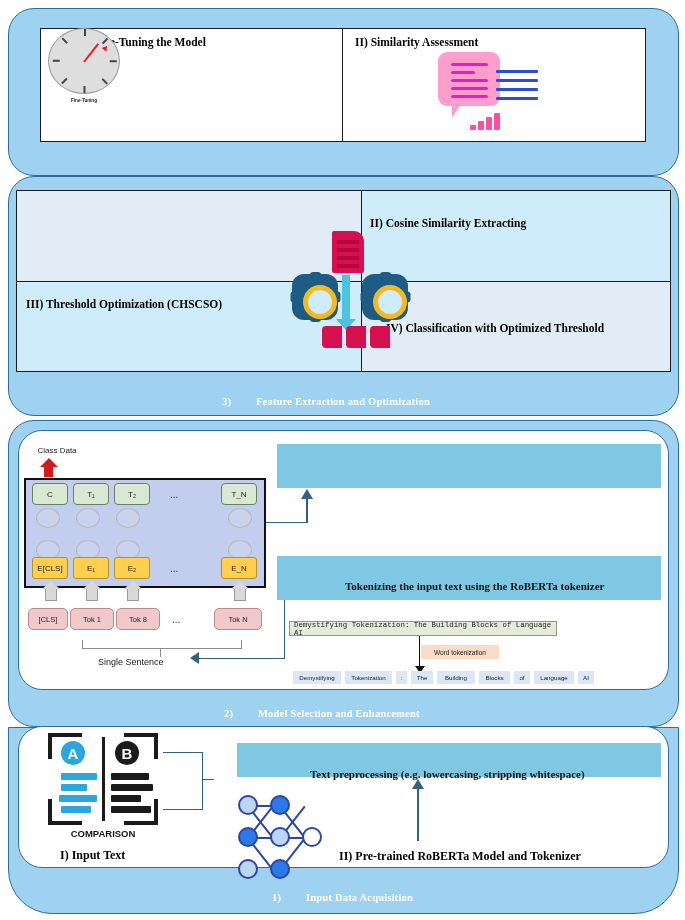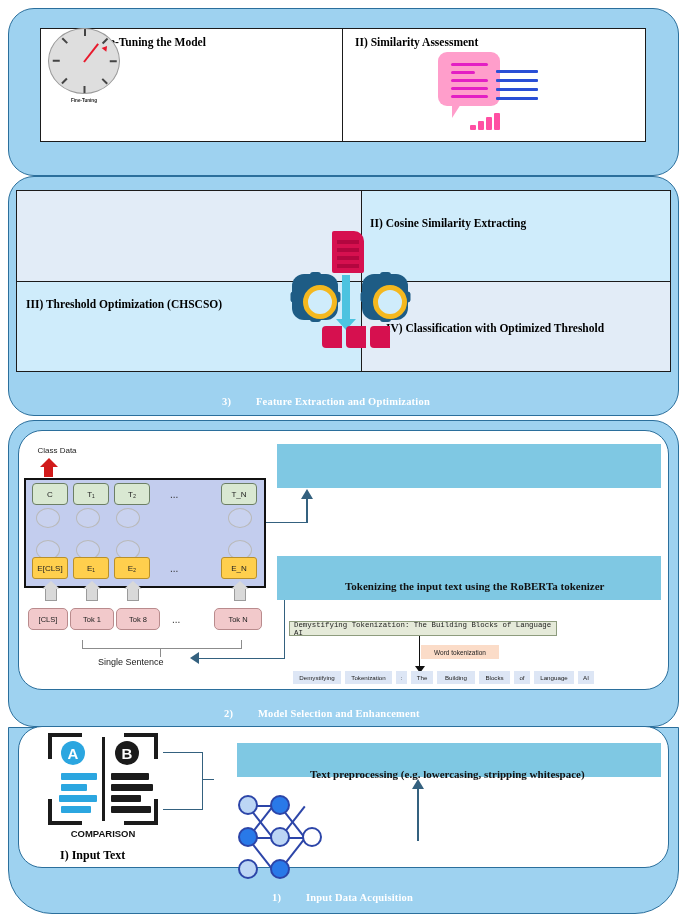--- a/index.html
+++ b/index.html
@@ -383,20 +383,21 @@
     <div class="nedge" style="left:44px;top:76px;width:40px;transform:rotate(-52deg);"></div>
     <div class="nnode" style="left:2px;top:2px;background:#bcd6f5;"></div>
     <div class="nnode" style="left:34px;top:2px;background:#2979e8;"></div>
     <div class="nnode" style="left:2px;top:34px;background:#2979e8;"></div>
     <div class="nnode" style="left:34px;top:34px;background:#bcd6f5;"></div>
     <div class="nnode" style="left:66px;top:34px;background:#ffffff;"></div>
     <div class="nnode" style="left:2px;top:66px;background:#bcd6f5;"></div>
     <div class="nnode" style="left:34px;top:66px;background:#2979e8;"></div>
   </div>
 
+  <div class="hdr" style="left:339px;top:849px;font-size:12px;">II) Pre-trained RoBERTa Model and Tokenizer</div>
 
   <div class="cyanbox" style="left:237px;top:743px;width:424px;height:34px;"></div>
   <div class="cyantext" style="left:310px;top:753px;margin-top:15px;">Text preprocessing (e.g. lowercasing, stripping whitespace)</div>
 
   <div class="conn" style="left:163px;top:752px;width:40px;height:0;border:none;border-top:1.4px solid #34617f;border-radius:0 8px 0 0;"></div>
   <div class="conn" style="left:202px;top:752px;width:0;height:58px;border:none;border-left:1.4px solid #34617f;"></div>
   <div class="conn" style="left:163px;top:809px;width:40px;height:0;border:none;border-top:1.4px solid #34617f;"></div>
   <div class="conn" style="left:202px;top:779px;width:12px;height:0;border:none;border-top:1.4px solid #34617f;"></div>
 
   <div class="thinarrow" style="left:417px;top:788px;height:53px;"></div>

